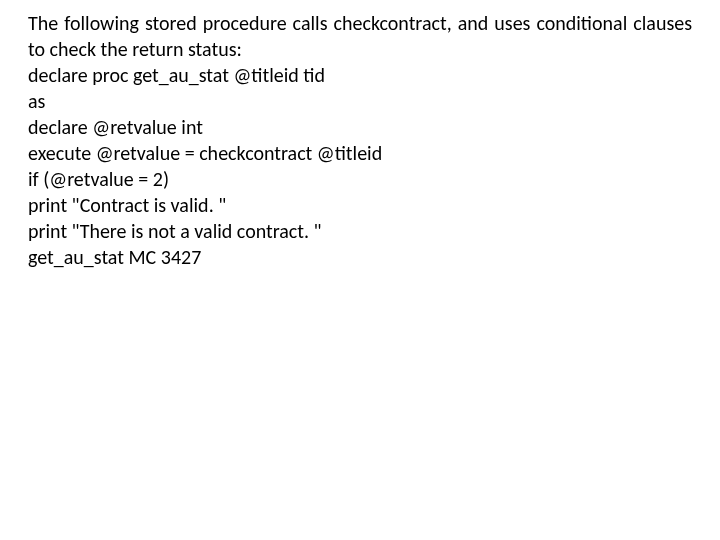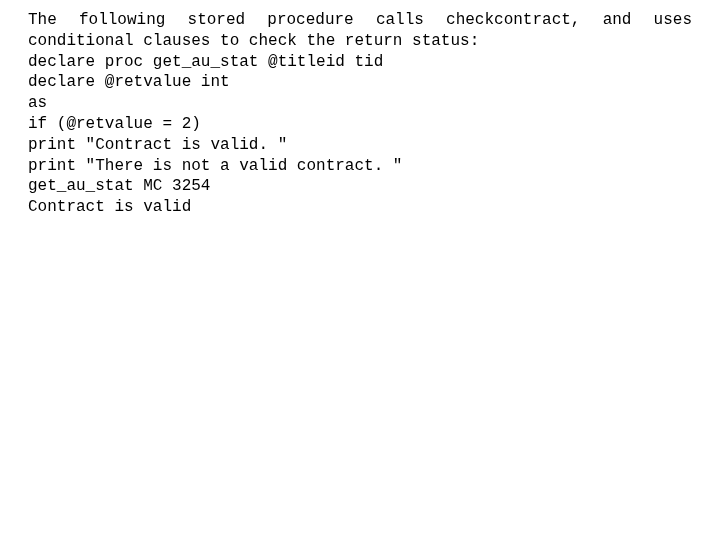--- a/index.html
+++ b/index.html
@@ -22,37 +22,36 @@
     }
     .title {
       font-size: 38px;
       font-weight: 400;
       text-align: center;
       line-height: 1.1;
       margin-bottom: 0px;
       letter-spacing: -0.5px;
     }
     .body-text {
-      font-size: 16px;
+      font-size: 20px;
       line-height: 1.3;
       text-align: justify;
-      font-family: Liberation Mono, monospace;
     }
     .body-text .line {
       display: block;
     }
   </style>
 </head>
 <body>
 
 <div class="slide">
   <div class="body-text">
     <span class="line">The following stored procedure calls checkcontract, and uses conditional clauses to check the return status:</span>
     <span class="line">declare proc get_au_stat @titleid tid</span>
+    <span class="line">as</span>
     <span class="line">declare @retvalue int</span>
-    <span class="line">as</span>
+    <span class="line">execute @retvalue = checkcontract @titleid</span>
     <span class="line">if (@retvalue = 2)</span>
     <span class="line">print "Contract is valid. "</span>
     <span class="line">print "There is not a valid contract. "</span>
-    <span class="line">get_au_stat MC 3254</span>
-    <span class="line">Contract is valid</span>
+    <span class="line">get_au_stat MC 3427</span>
   </div>
 </div>
 
 </body></html>

